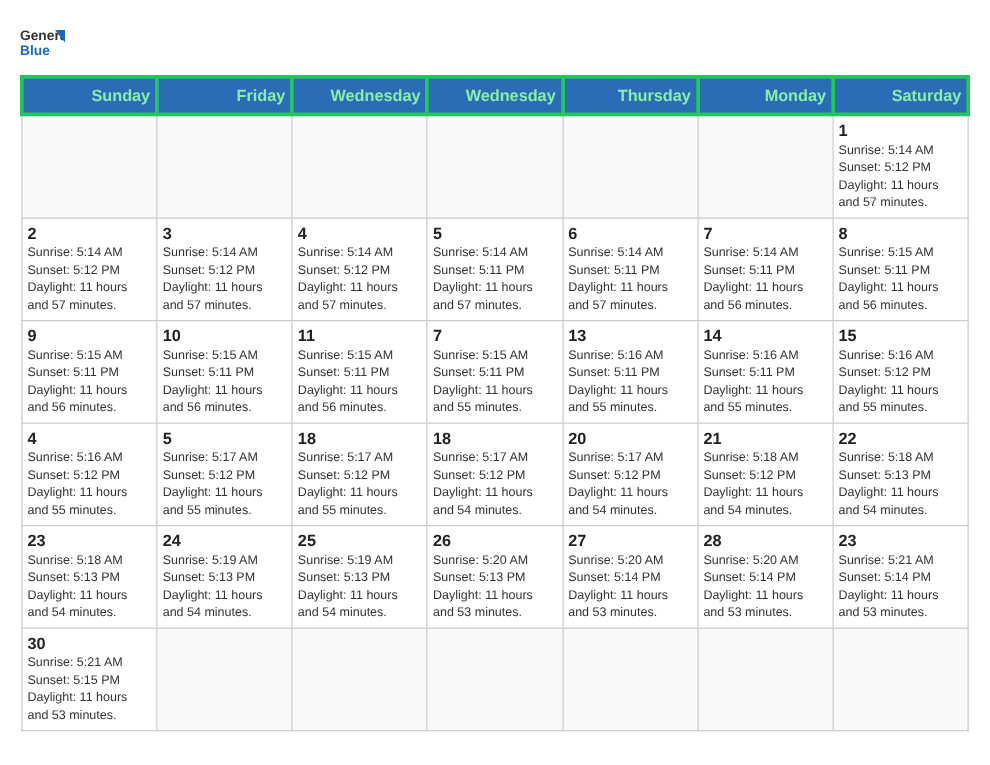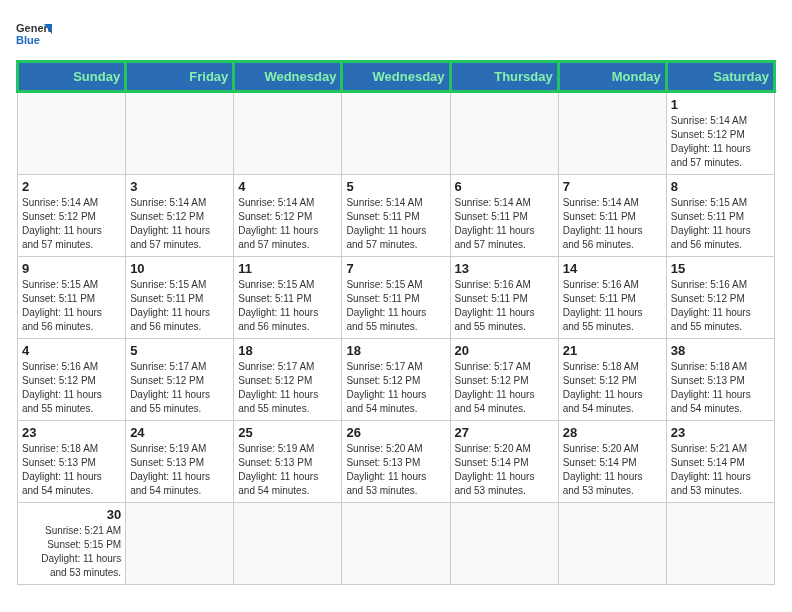--- a/index.html
+++ b/index.html
@@ -71,21 +71,20 @@
       display: block;
       margin-bottom: 2px;
     }
     .day-info {
       font-size: 10px;
       color: #333;
       line-height: 1.4;
     }
     .last-row td {
       min-height: 60px;
-      text-align: right;
     }
   </style>
 </head>
 <body>
 
 <div class="header-area">
   <div class="logo">
     <svg class="logo-icon" viewBox="0 0 36 36">
       <text x="0" y="16" font-family="Arial" font-size="11" font-weight="bold" fill="#333">General</text>
       <text x="0" y="28" font-family="Arial" font-size="11" font-weight="bold" fill="#1a6bbf">Blue</text>
@@ -265,21 +264,21 @@
 and 54 minutes.</div>
         </td>
         <td>
           <span class="day-number">21</span>
           <div class="day-info" style="white-space: pre-line;">Sunrise: 5:18 AM
 Sunset: 5:12 PM
 Daylight: 11 hours
 and 54 minutes.</div>
         </td>
         <td>
-          <span class="day-number">38</span>
+          <span class="day-number">22</span>
           <div class="day-info" style="white-space: pre-line;">Sunrise: 5:18 AM
 Sunset: 5:13 PM
 Daylight: 11 hours
 and 54 minutes.</div>
         </td>
       </tr>
       <tr>
         <td>
           <span class="day-number">23</span>
           <div class="day-info" style="white-space: pre-line;">Sunrise: 5:18 AM

